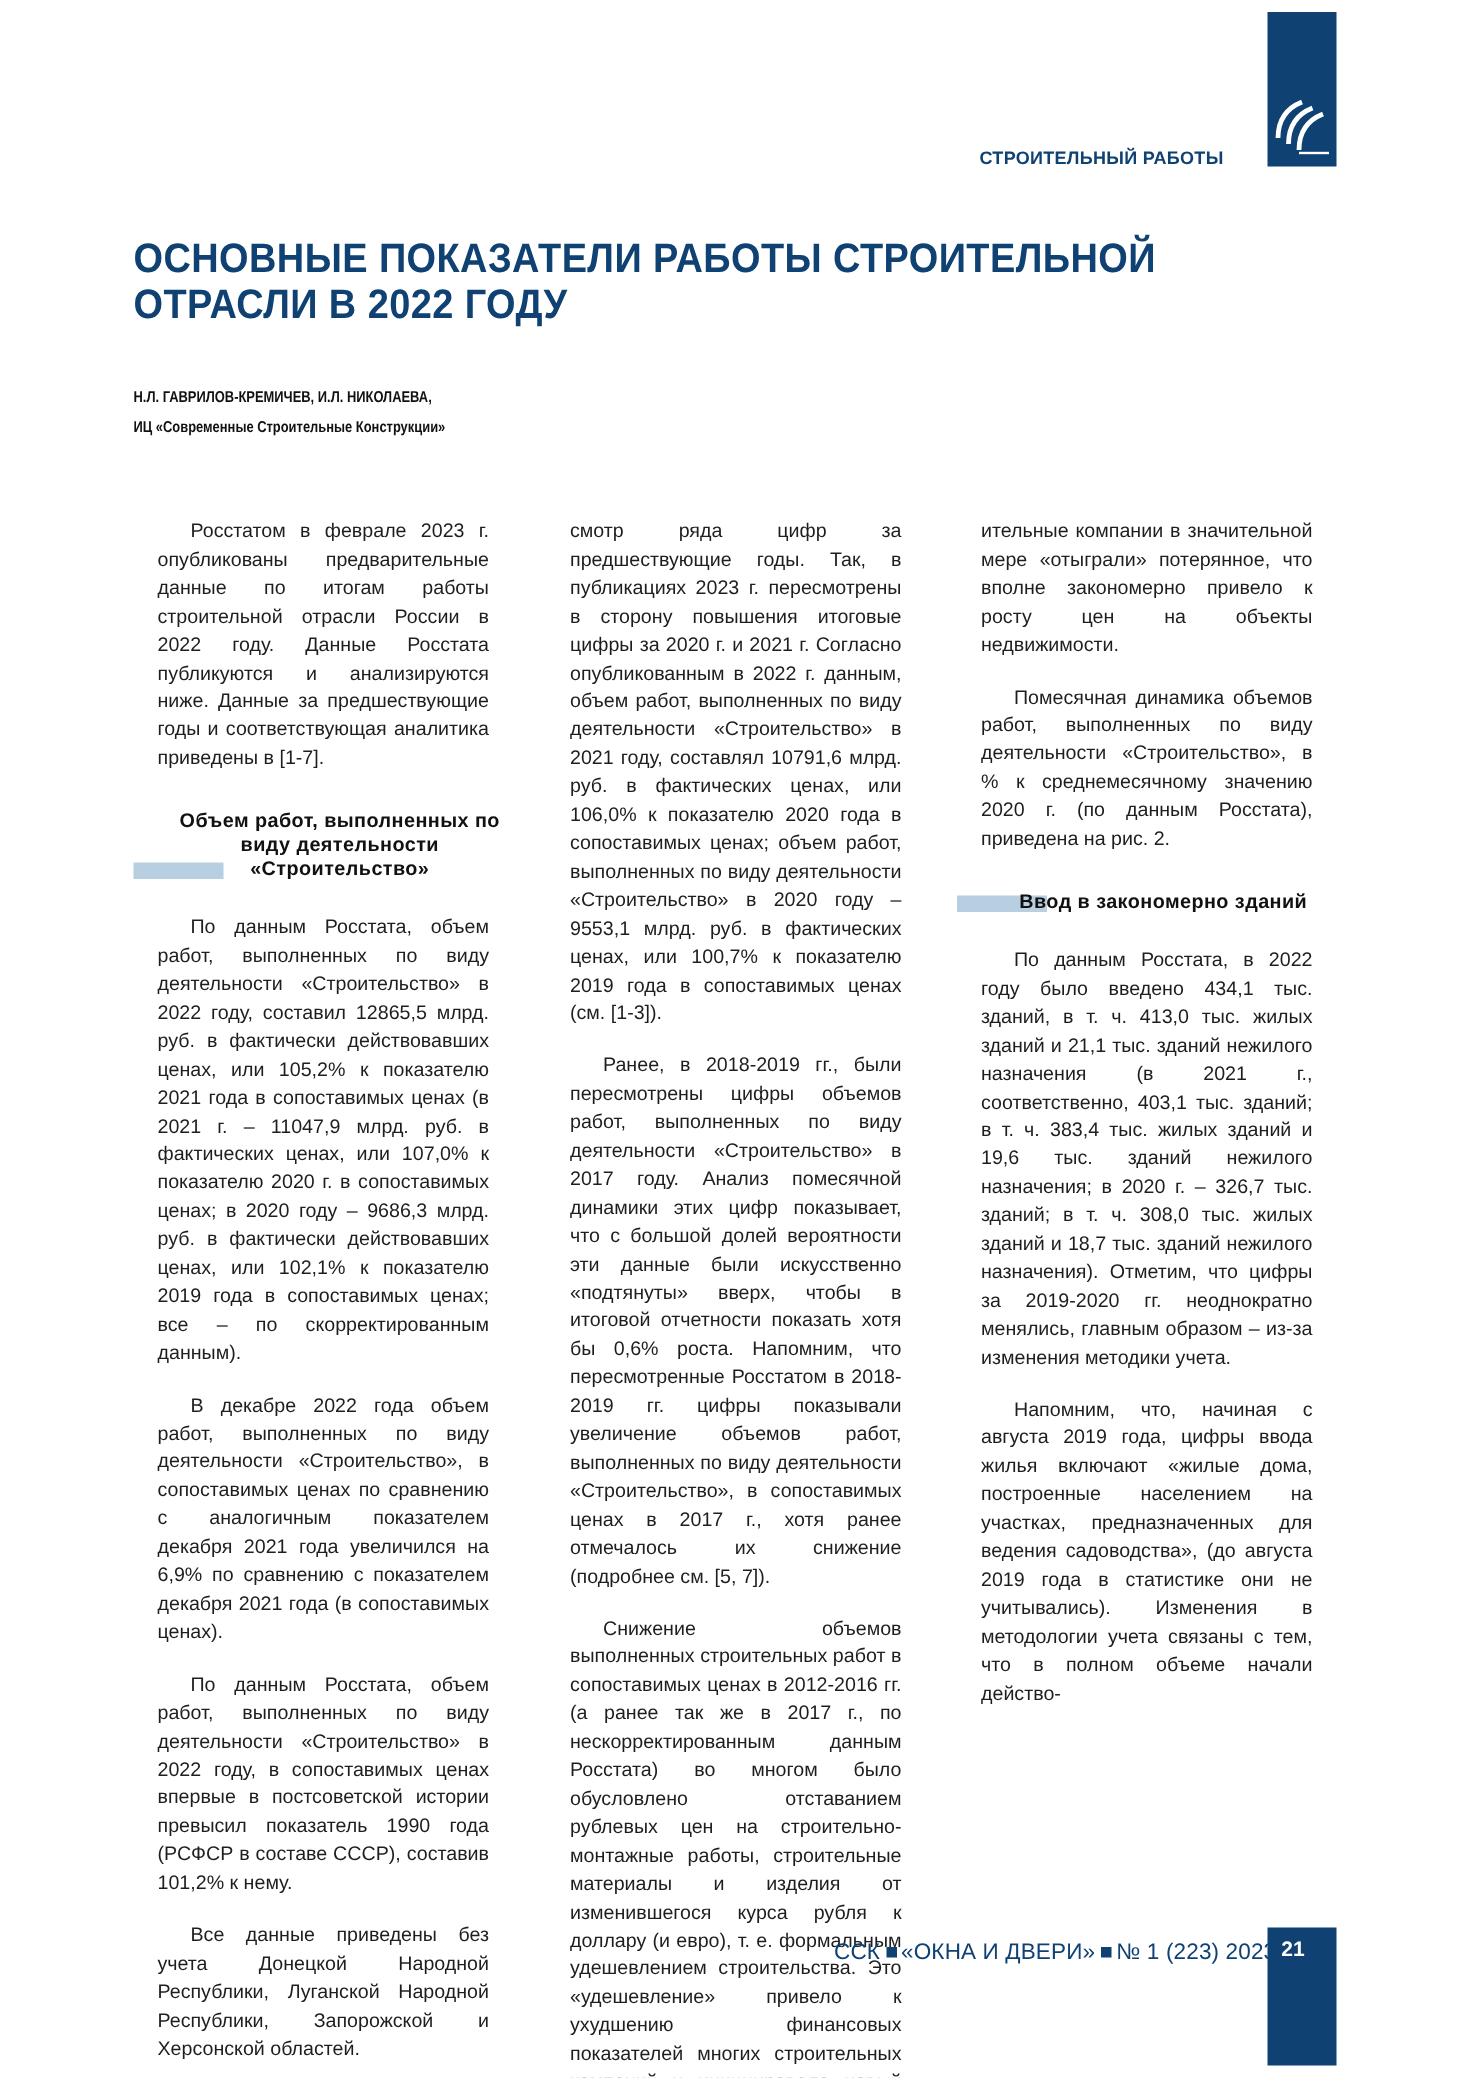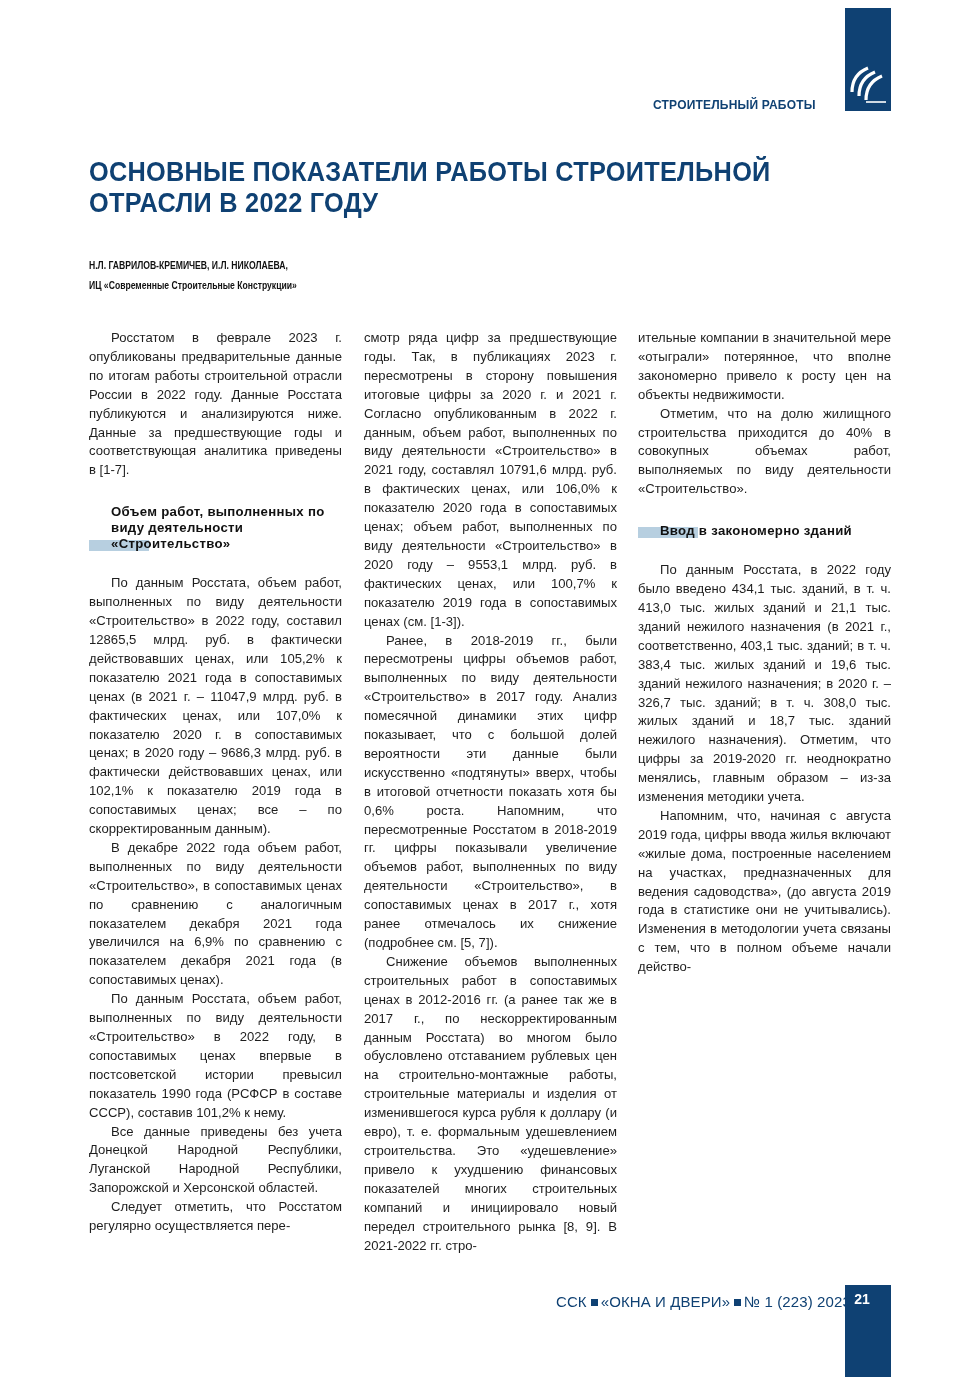--- a/index.html
+++ b/index.html
@@ -16,29 +16,29 @@
            line-height: 31px; color: #0f4173; letter-spacing: 0.3px; text-transform: uppercase;
            transform: scaleX(0.92); transform-origin: left top; }
 
   .authors { position: absolute; left: 89px; top: 259px; font-size: 10.5px; font-weight: bold;
              color: #111; transform: scaleX(0.82); transform-origin: left top; white-space: nowrap; }
   .affil { position: absolute; left: 89px; top: 279px; font-size: 10.5px; font-weight: bold;
            color: #111; transform: scaleX(0.82); transform-origin: left top; white-space: nowrap; }
 
   .col { position: absolute; top: 329px; width: 253px; font-size: 13.1px; line-height: 18.9px;
          text-align: justify; hyphens: manual; color: #1e1e1e; }
-  .col p { margin: 0; text-indent: 22px; }
+  .col p { margin: 16px; text-indent: 22px; }
   .col p.cont { text-indent: 0; }
   .col1 { left: 89px; }
   .col2 { left: 364px; }
   .col3 { left: 638px; }
 
   .subhead { position: relative; margin: 24px 0 22px 0; padding-left: 22px;
              font-size: 13.2px; font-weight: bold; line-height: 16px; color: #111;
-             letter-spacing: 0.3px; text-align: left; }
+             letter-spacing: 0.3px; text-align: center; }
   .subhead .bar { position: absolute; left: 0; bottom: 1px; width: 60px; height: 11px;
                   background: #b7cfe0; z-index: 0; }
   .subhead span.txt { position: relative; z-index: 1; }
 
   .footer-text { position: absolute; left: 556px; top: 1293px; font-size: 15px; color: #0f4173;
                  white-space: nowrap; letter-spacing: 0.1px; }
   .footer-text .sq { display: inline-block; width: 7px; height: 7px; background: #0f4173;
                      margin: 0 3px 2px 4px; vertical-align: middle; }
   .page-bar { position: absolute; left: 845px; top: 1285px; width: 46px; height: 92px; background: #0f4173; }
   .page-num { position: absolute; left: 845px; top: 1291px; width: 34px; text-align: center;
@@ -76,21 +76,21 @@
 </div>
 
 <div class="col col2">
   <p class="cont">смотр ряда цифр за предшествующие годы. Так, в публикациях 2023 г. пересмотрены в сторону повышения итоговые цифры за 2020 г. и 2021 г. Согласно опубликованным в 2022 г. данным, объем работ, выполненных по виду деятельности «Строительство» в 2021 году, составлял 10791,6 млрд. руб. в фактических ценах, или 106,0% к показателю 2020 года в сопоставимых ценах; объем работ, выполненных по виду деятельности «Строительство» в 2020 году – 9553,1 млрд. руб. в фактических ценах, или 100,7% к показателю 2019 года в сопоставимых ценах (см. [1-3]).</p>
   <p>Ранее, в 2018-2019 гг., были пересмотрены цифры объемов работ, выполненных по виду деятельности «Строительство» в 2017 году. Анализ помесячной динамики этих цифр показывает, что с большой долей вероятности эти данные были искусственно «подтянуты» вверх, чтобы в итоговой отчетности показать хотя бы 0,6% роста. Напомним, что пересмотренные Росстатом в 2018-2019 гг. цифры показывали увеличение объемов работ, выполненных по виду деятельности «Строительство», в сопоставимых ценах в 2017 г., хотя ранее отмечалось их снижение (подробнее см. [5, 7]).</p>
   <p>Снижение объемов выполненных строительных работ в сопоставимых ценах в 2012-2016 гг. (а ранее так же в 2017 г., по нескорректированным данным Росстата) во многом было обусловлено отставанием рублевых цен на строительно-монтажные работы, строительные материалы и изделия от изменившегося курса рубля к доллару (и евро), т. е. формальным удешевлением строительства. Это «удешевление» привело к ухудшению финансовых показателей многих строительных компаний и инициировало новый передел строительного рынка [8, 9]. В 2021-2022 гг. стро-</p>
 </div>
 
 <div class="col col3">
   <p class="cont">ительные компании в значительной мере «отыграли» потерянное, что вполне закономерно привело к росту цен на объекты недвижимости.</p>
-  <p>Отметим, что на долю жилищного строительства приходится до 40% в совокупных объемах работ, выполняемых по виду деятельности «Строительство».</p>
+  <p>Помесячная динамика объемов работ, выполненных по виду деятельности «Строительство», в % к среднемесячному значению 2020 г. (по данным Росстата), приведена на рис. 2.</p>
   <div class="subhead">
     <span class="bar"></span>
     <span class="txt">Ввод в закономерно зданий</span>
   </div>
   <p>По данным Росстата, в 2022 году было введено 434,1 тыс. зданий, в т. ч. 413,0 тыс. жилых зданий и 21,1 тыс. зданий нежилого назначения (в 2021 г., соответственно, 403,1 тыс. зданий; в т. ч. 383,4 тыс. жилых зданий и 19,6 тыс. зданий нежилого назначения; в 2020 г. – 326,7 тыс. зданий; в т. ч. 308,0 тыс. жилых зданий и 18,7 тыс. зданий нежилого назначения). Отметим, что цифры за 2019-2020 гг. неоднократно менялись, главным образом – из-за изменения методики учета.</p>
   <p>Напомним, что, начиная с августа 2019 года, цифры ввода жилья включают «жилые дома, построенные населением на участках, предназначенных для ведения садоводства», (до августа 2019 года в статистике они не учитывались). Изменения в методологии учета связаны с тем, что в полном объеме начали действо-</p>
 </div>
 
 <div class="footer-text">
   <span>ССК</span><span class="sq"></span><span>«ОКНА И ДВЕРИ»</span><span class="sq"></span><span>№ 1 (223) 2023</span>

